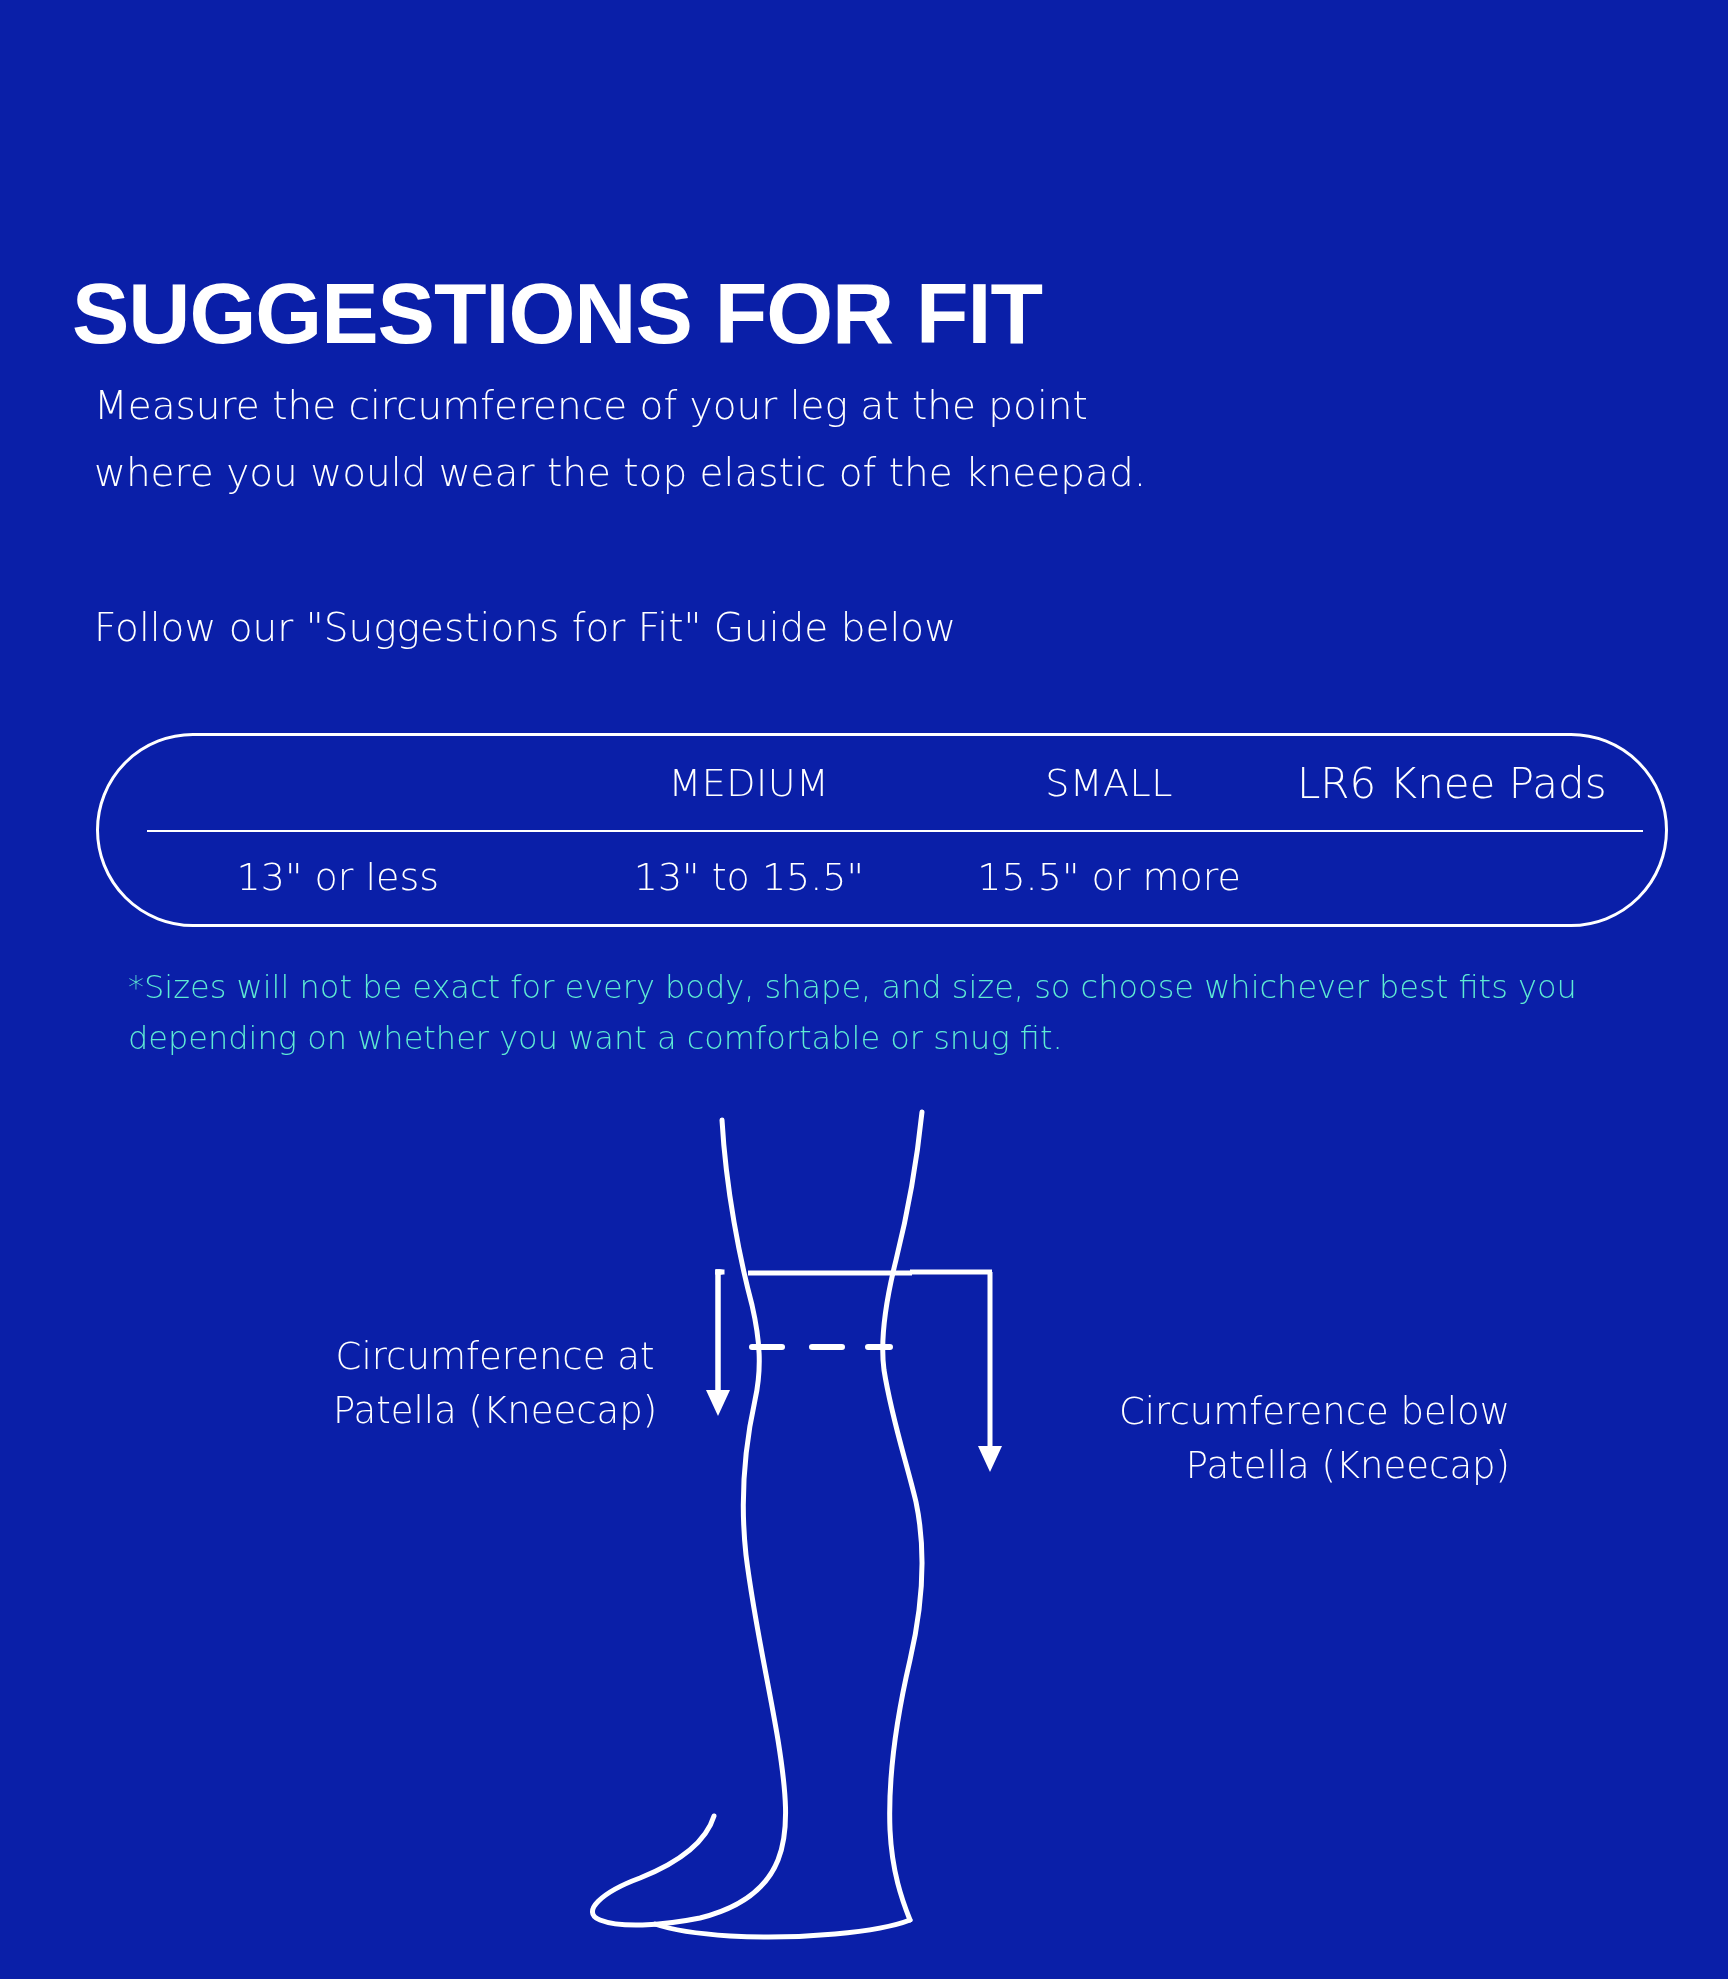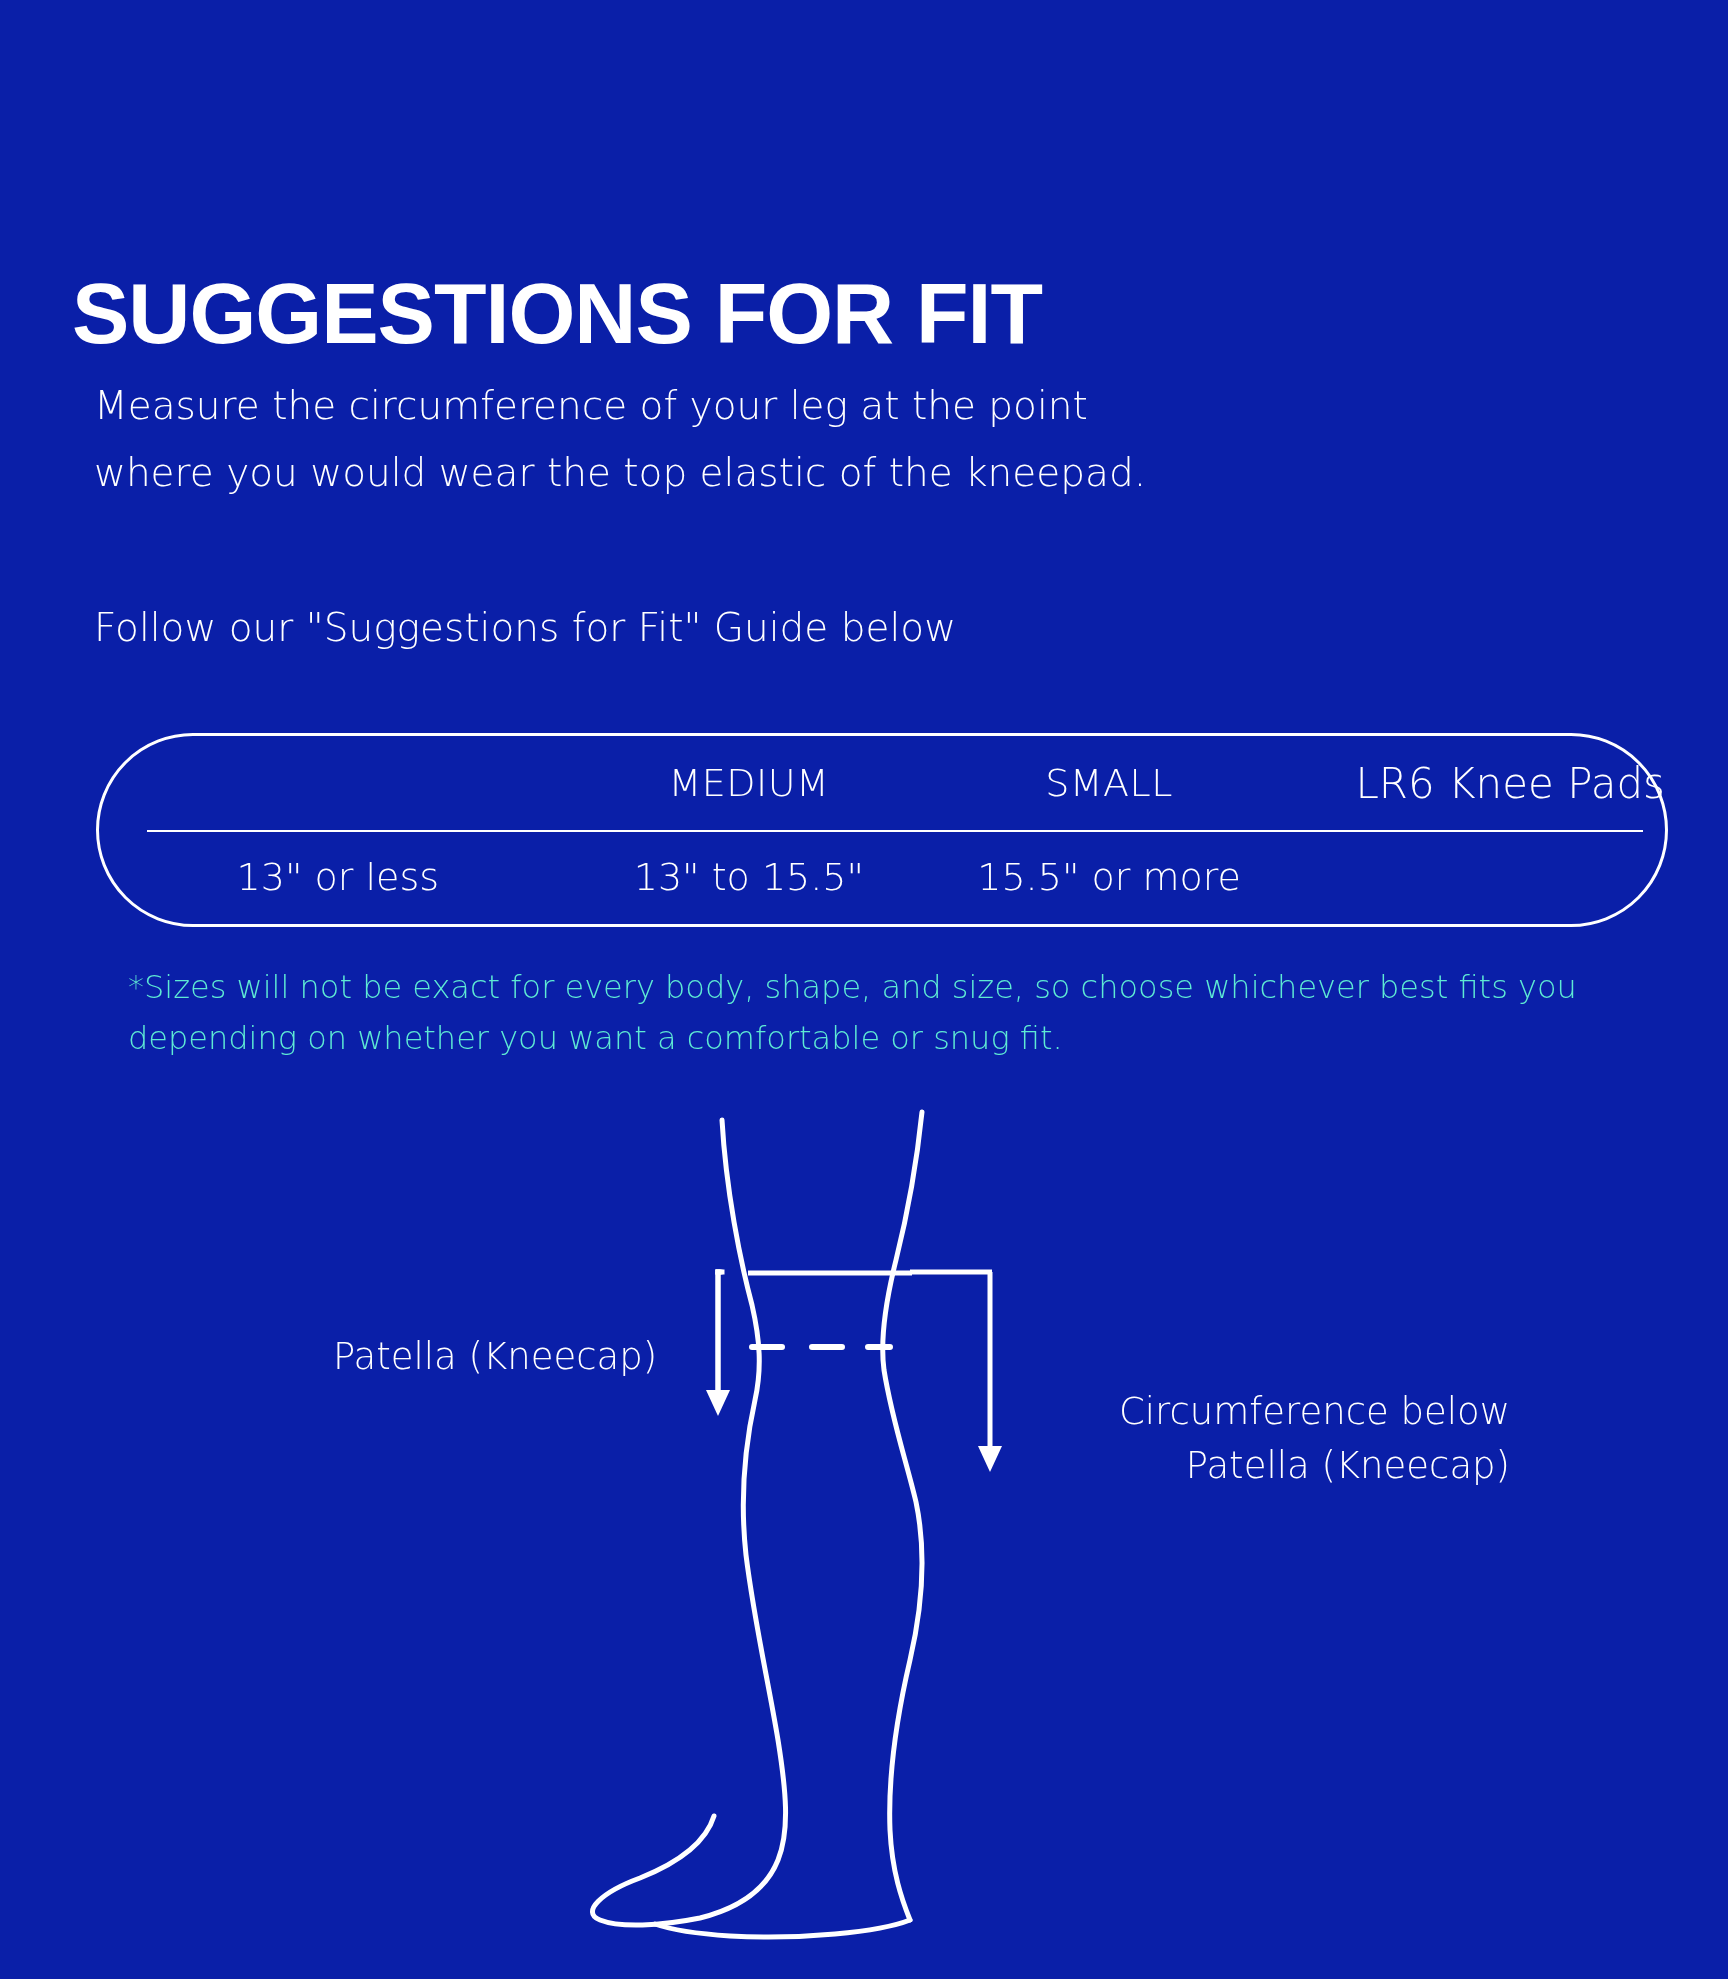--- a/index.html
+++ b/index.html
@@ -88,21 +88,21 @@
   }
   .th.blank { }
   .td {
     font-size: 38px;
     font-weight: 300;
     text-align: center;
     color: #ffffff;
   }
   .td.rowlabel {
     font-size: 42px;
-    text-align: right;
+    text-align: left;
   }
   .rowsep {
     position: absolute;
     left: 48px;
     right: 22px;
     top: 50%;
     height: 2px;
     background: #ffffff;
   }
 
@@ -209,20 +209,21 @@
       <polygon points="718,316 706,290 730,290" fill="#ffffff"></polygon>
 
       <g stroke="#ffffff" stroke-width="5" fill="none">
         <line x1="990" y1="172" x2="990" y2="348"></line>
         <line x1="910" y1="172" x2="992" y2="172"></line>
       </g>
       <polygon points="990,372 978,346 1002,346" fill="#ffffff"></polygon>
     </svg>
 
     <div class="label label-left">
+      <div>Circumference at</div>
       <div>Patella (Kneecap)</div>
     </div>
 
     <div class="label label-right">
       <div>Circumference below</div>
       <div>Patella (Kneecap)</div>
     </div>
 
   </div>
 </div>

